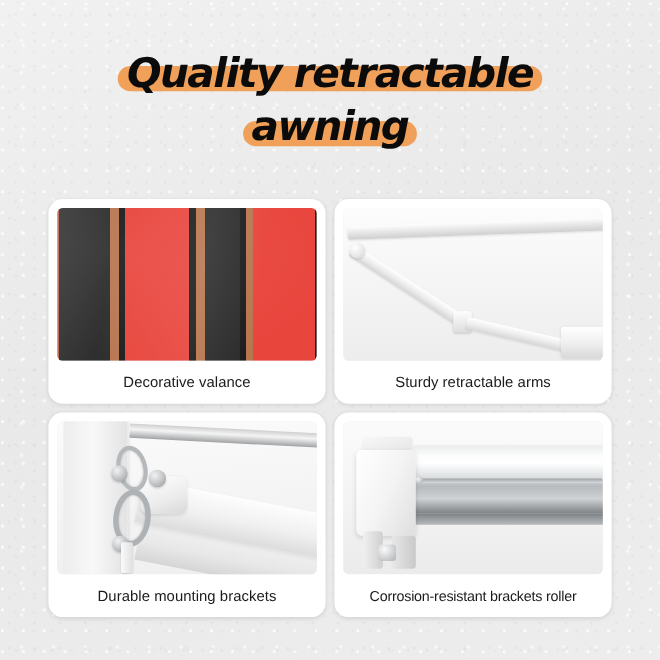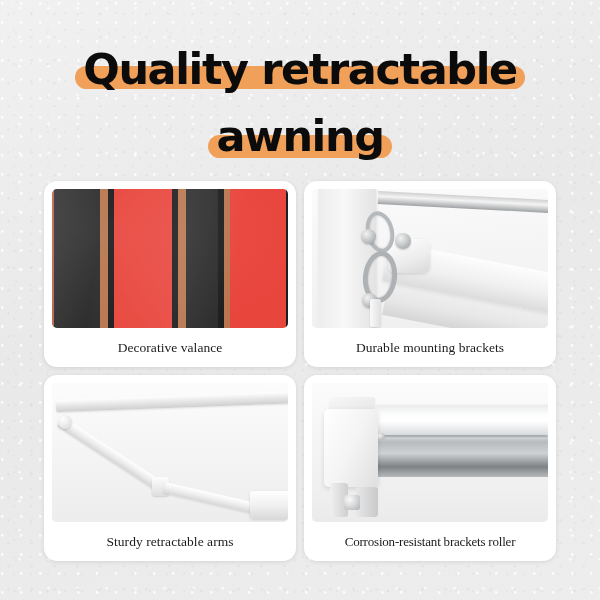--- a/index.html
+++ b/index.html
@@ -61,28 +61,29 @@
     height: 23px;
     background: #f0a058;
     border-radius: 12px;
     z-index: 0;
   }
   .headline-line.line1 .hl-bar { bottom: 2px; }
   .headline-line.line2 .hl-bar { bottom: 0px; }
   .hl-text {
     position: relative;
     z-index: 1;
-    font-size: 43px;
+    font-size: 37px;
     font-weight: 700;
     letter-spacing: -1.4px;
     color: #0b0b0b;
     font-family: "DejaVu Sans", sans-serif;
     white-space: nowrap;
-  }
-  .headline-line.line2 { margin-top: 24px; }
+    font-style: italic;
+  }
+  .headline-line.line2 { margin-top: 11px; }
 
   
   .grid {
     position: absolute;
     left: 44px;
     top: 181px;
     width: 512px;
     display: grid;
     grid-template-columns: 252px 252px;
     grid-template-rows: 186px 186px;
@@ -110,21 +111,20 @@
     flex: 1;
     display: flex;
     align-items: center;
     justify-content: center;
     font-size: 13.5px;
     color: #1b1b1b;
     letter-spacing: 0.05px;
     text-align: center;
     padding: 0 4px;
     white-space: nowrap;
-    font-family: Liberation Serif, serif;
   }
   .card4 .card-caption { font-size: 13px; letter-spacing: -0.2px; }
 
   
   .valance {
     position: absolute;
     inset: 0;
     background:
       linear-gradient(
         90deg,
@@ -377,53 +377,53 @@
 
   <div class="grid">
 
     <div class="card card1">
       <div class="card-photo">
         <div class="valance"></div>
       </div>
       <div class="card-caption">Decorative valance</div>
     </div>
 
+    <div class="card card3">
+      <div class="card-photo">
+        <div class="arms">
+          <div class="ar-rail"></div>
+          <div class="ar-upper"></div>
+          <div class="ar-elbow"></div>
+          <div class="ar-lower"></div>
+          <div class="ar-endcap"></div>
+          <div class="ar-pivot"></div>
+        </div>
+      </div>
+      <div class="card-caption">Sturdy retractable arms</div>
+    </div>
+
     <div class="card card2">
       <div class="card-photo">
         <div class="brackets">
           <div class="br-wallplate"></div>
           <div class="br-toprail"></div>
           <div class="br-armbody2"></div>
           <div class="br-armbody"></div>
           <div class="br-knuckle"></div>
           <div class="br-chain"></div>
           <div class="br-chain2"></div>
           <div class="br-bolt b1"></div>
           <div class="br-bolt b2"></div>
           <div class="br-bolt b3"></div>
           <div class="br-hookbar"></div>
         </div>
       </div>
       <div class="card-caption">Durable mounting brackets</div>
     </div>
 
-    <div class="card card3">
-      <div class="card-photo">
-        <div class="arms">
-          <div class="ar-rail"></div>
-          <div class="ar-upper"></div>
-          <div class="ar-elbow"></div>
-          <div class="ar-lower"></div>
-          <div class="ar-endcap"></div>
-          <div class="ar-pivot"></div>
-        </div>
-      </div>
-      <div class="card-caption">Sturdy retractable arms</div>
-    </div>
-
     <div class="card card4">
       <div class="card-photo">
         <div class="roller">
           <div class="ro-tube"></div>
           <div class="ro-groove"></div>
           <div class="ro-screw"></div>
           <div class="ro-tube-low"></div>
           <div class="ro-endcap-top"></div>
           <div class="ro-endcap"></div>
           <div class="ro-bracket"></div>

